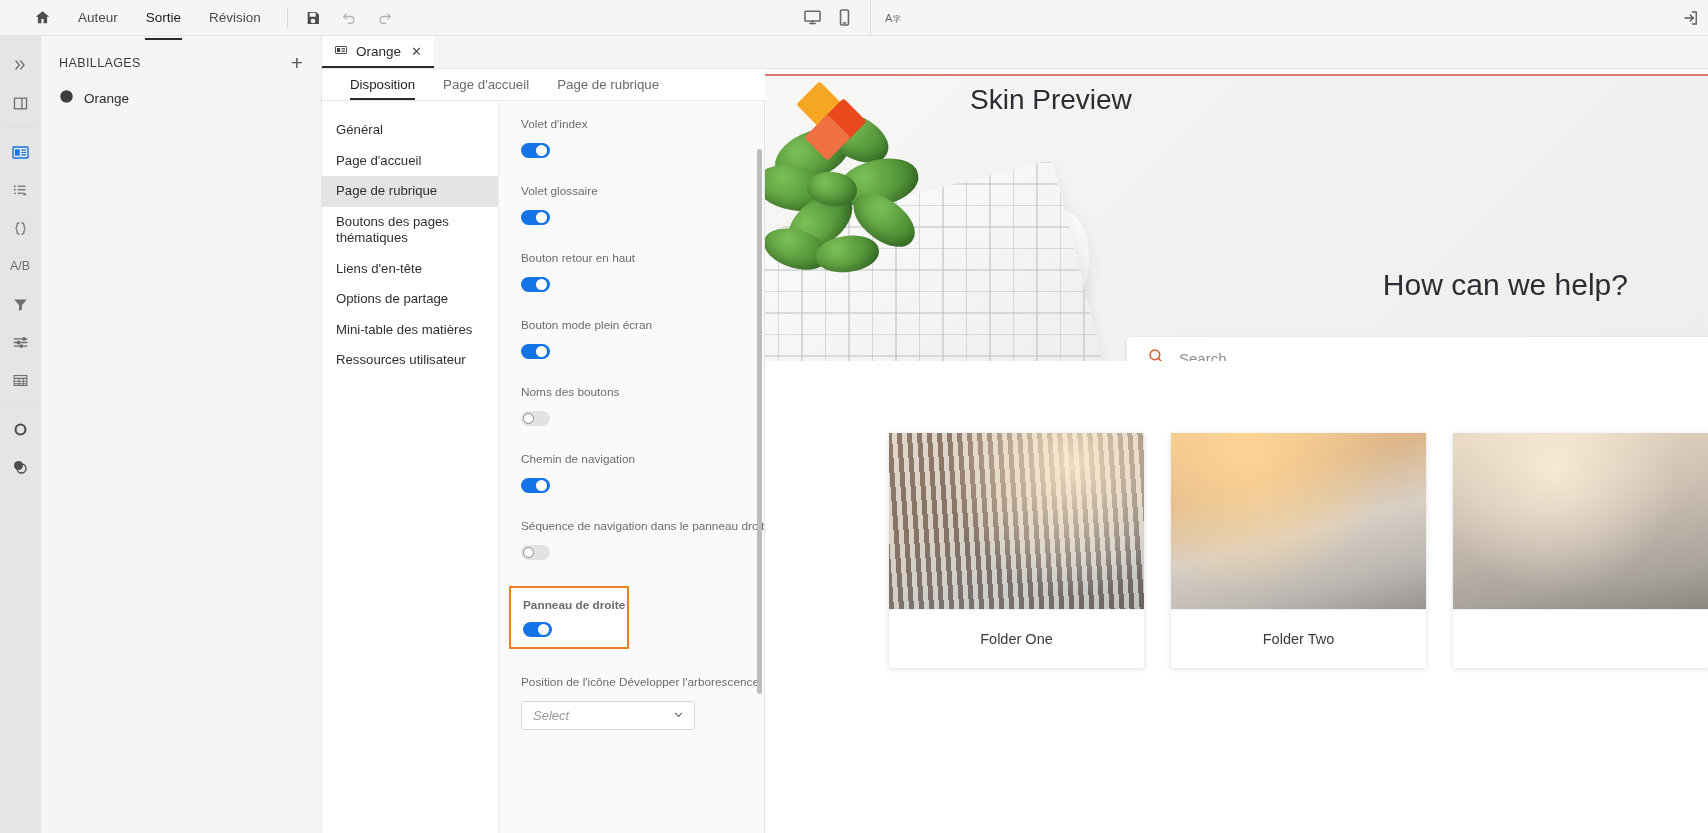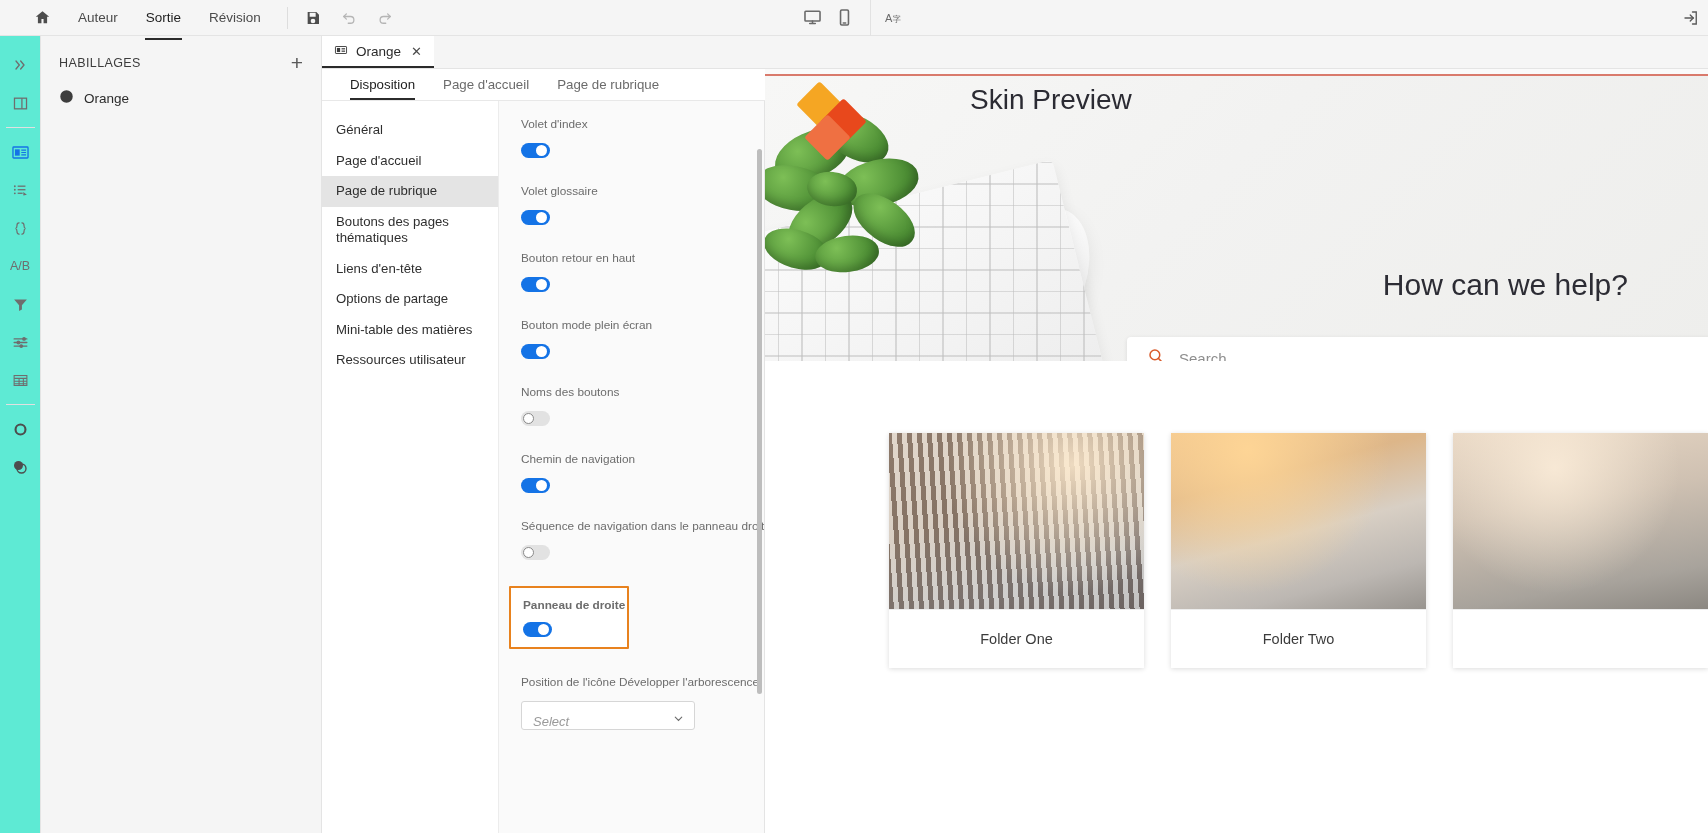--- a/index.html
+++ b/index.html
@@ -41,21 +41,21 @@
   .tb-center > * { pointer-events: auto; }
   .tb-center-group { display: flex; align-items: center; gap: 10px; }
   .tb-vsep { width: 1px; height: 36px; background: #e2e2e2; margin: 0 14px; }
   .tb-right { position: absolute; right: 6px; top: 0; height: 36px; display: flex; align-items: center; }
 
   
   .body { flex: 1; display: flex; min-height: 0; }
 
   
   .rail {
-    width: 41px; min-width: 41px; background: #5eead4;
+    width: 41px; min-width: 41px; background: #e5e5e5;
     border-right: 1px solid #e4e4e4;
     display: flex; flex-direction: column; align-items: center;
     padding-top: 10px;
   }
   .rail-ic {
     width: 41px; height: 38px; display: flex; align-items: center; justify-content: center;
     cursor: pointer; color: #6e6e6e; position: relative;
   }
   .rail-ic.sel { color: #1473e6; }
   .rail-div { width: 29px; height: 1px; background: #e0e0e0; margin: 5px 0; }
@@ -134,21 +134,21 @@
   }
   .toggle.off { background: #e2e2e2; }
   .toggle.off .knob { left: 2px; background: #fff; border: 1.5px solid #8a8a8a; width: 11px; height: 11px; }
   .prop.highlight {
     border: 2px solid #e8821e; background: #ffffff;
     margin-left: 10px; padding: 10px 8px 10px 12px; width: 120px; border-radius: 1px; font-weight: bold;
   }
   .prop.highlight .prop-label { margin-bottom: 10px; }
   .select {
     width: 174px; height: 29px; border: 1px solid #d6d6d6; background: #fff;
-    border-radius: 3px; display: flex; align-items: flex-end; justify-content: space-between;
+    border-radius: 3px; display: flex; align-items: center; justify-content: space-between;
     padding: 0 9px 0 11px; cursor: pointer;
   }
   .select .val { font-size: 13px; color: #9a9a9a; font-style: italic; }
   .scrollbar-v {
     position: absolute; right: 2px; top: 48px; width: 5px; height: 545px;
     background: #bdbdbd; border-radius: 3px;
   }
 
   
   .preview { flex: 1; min-width: 0; background: #fafafa; position: relative; padding: 5px 0 0 0; overflow: hidden; }

